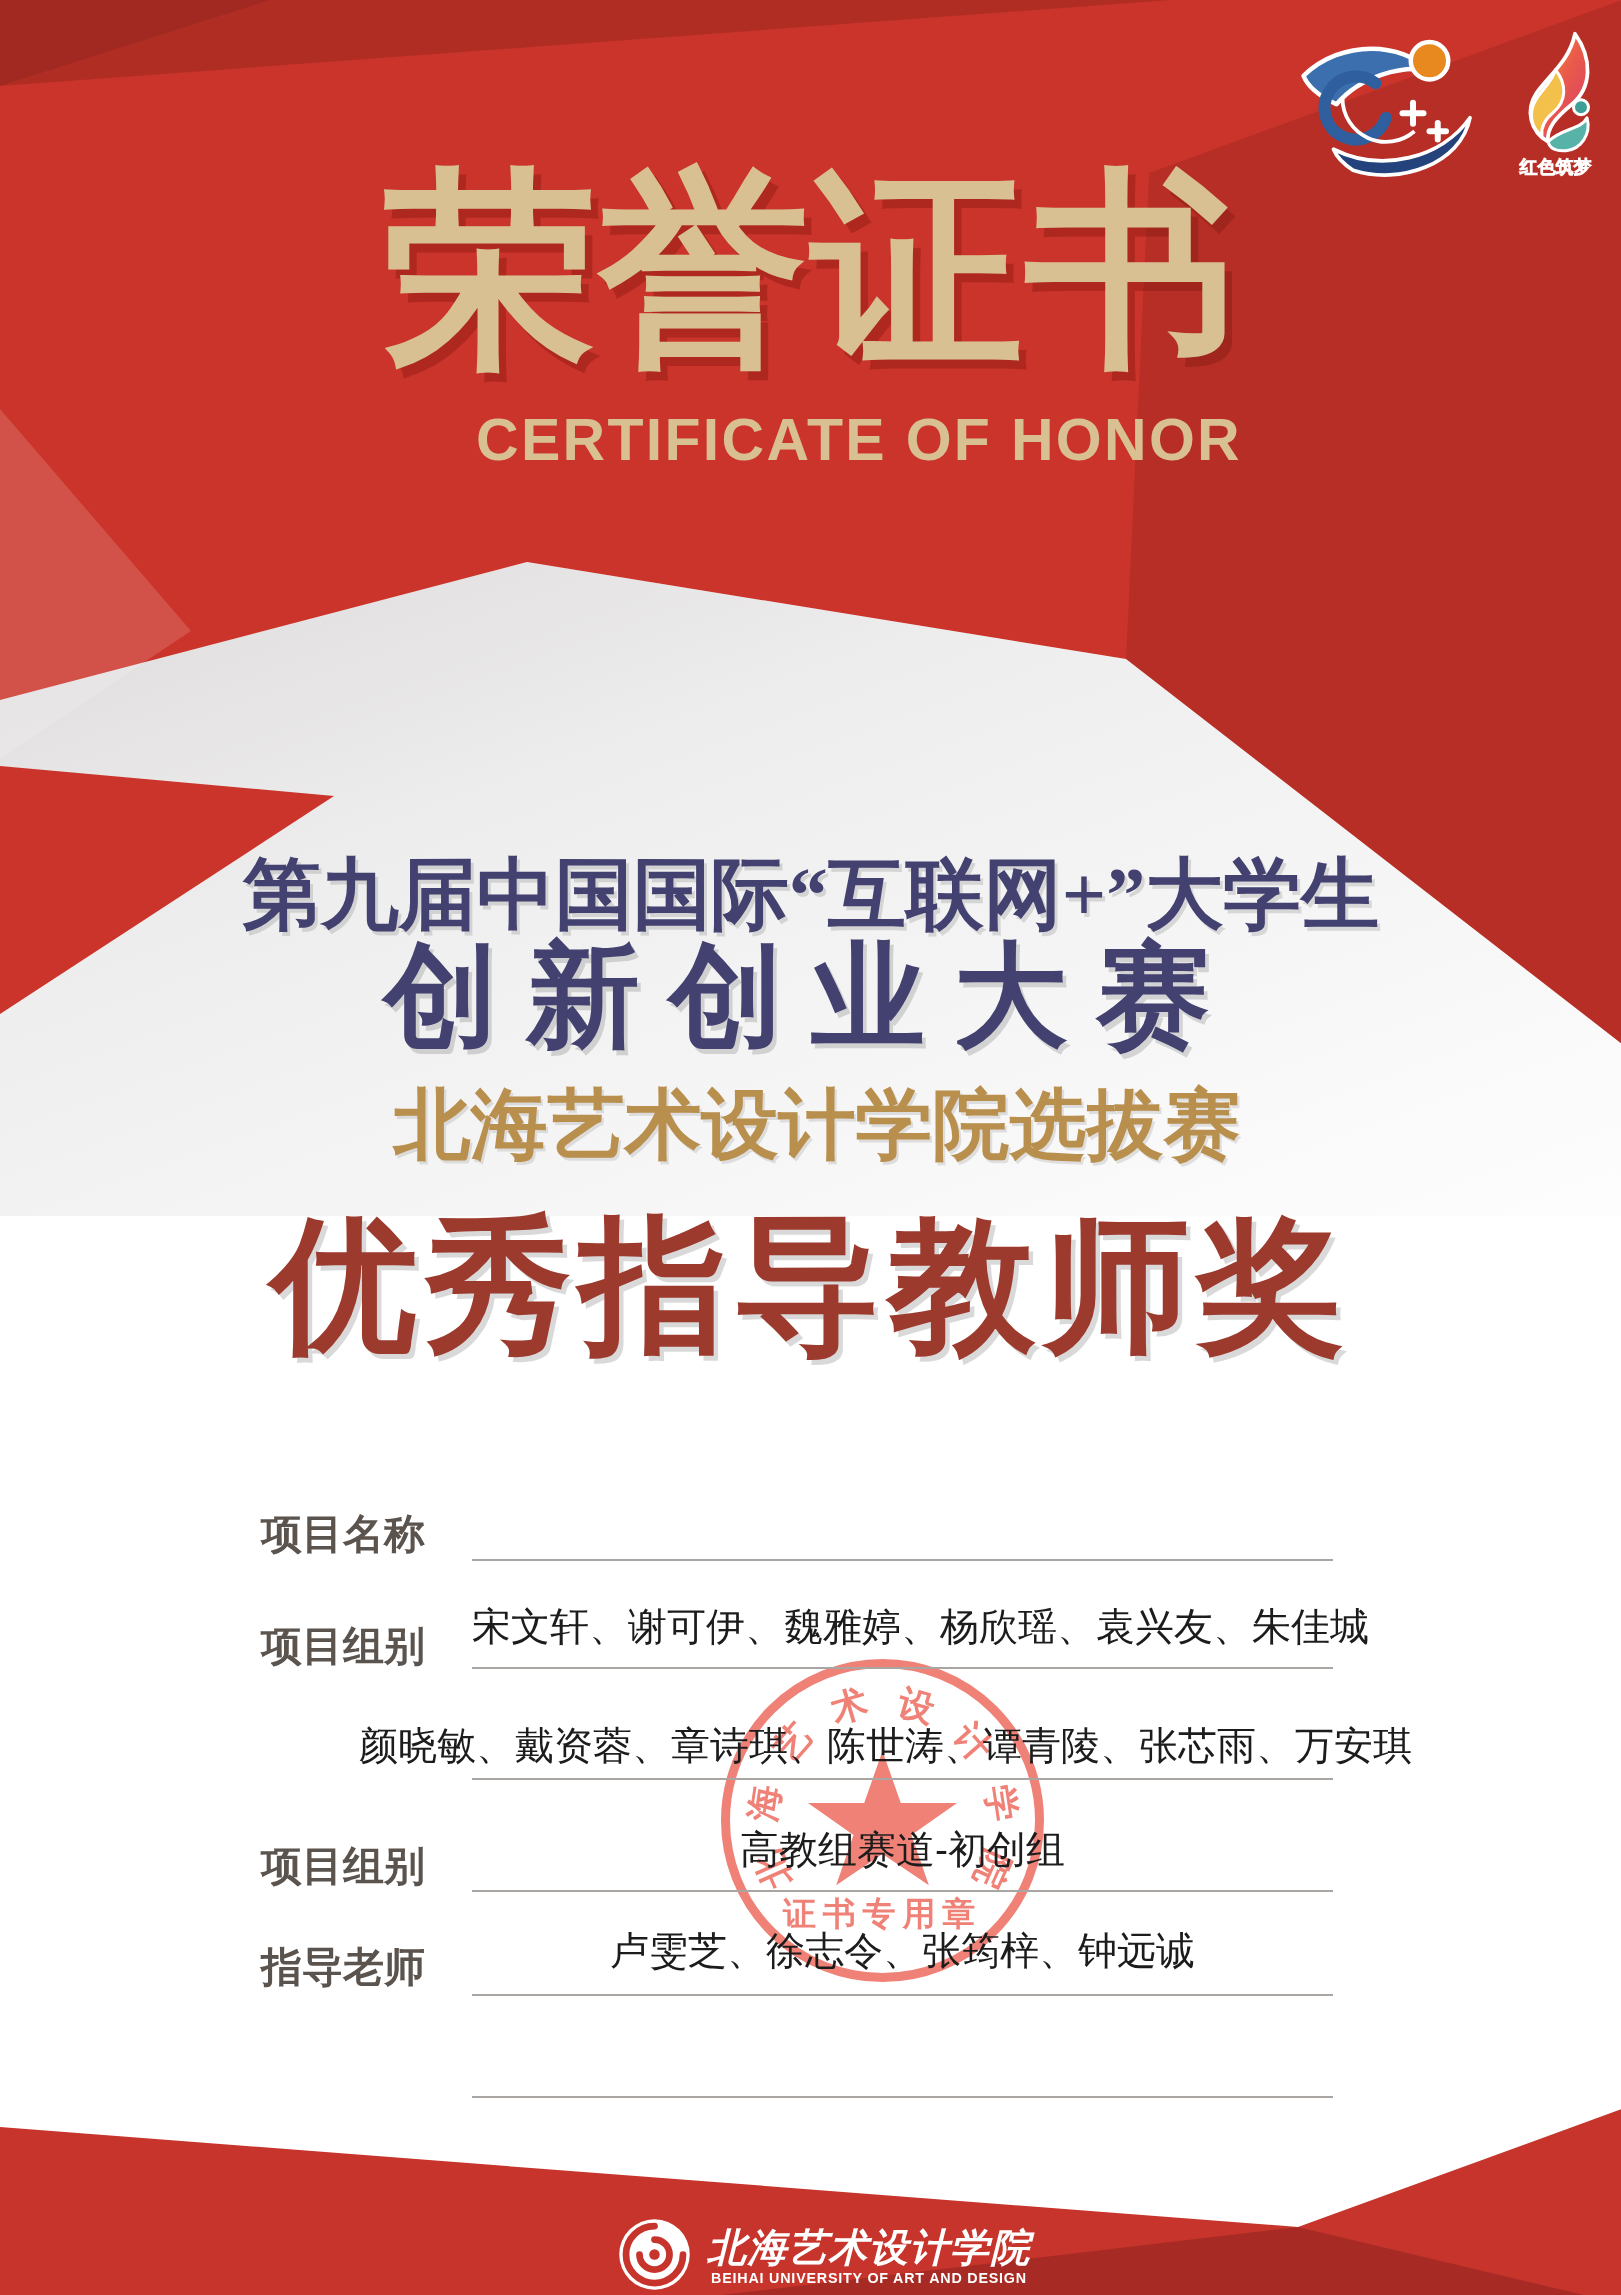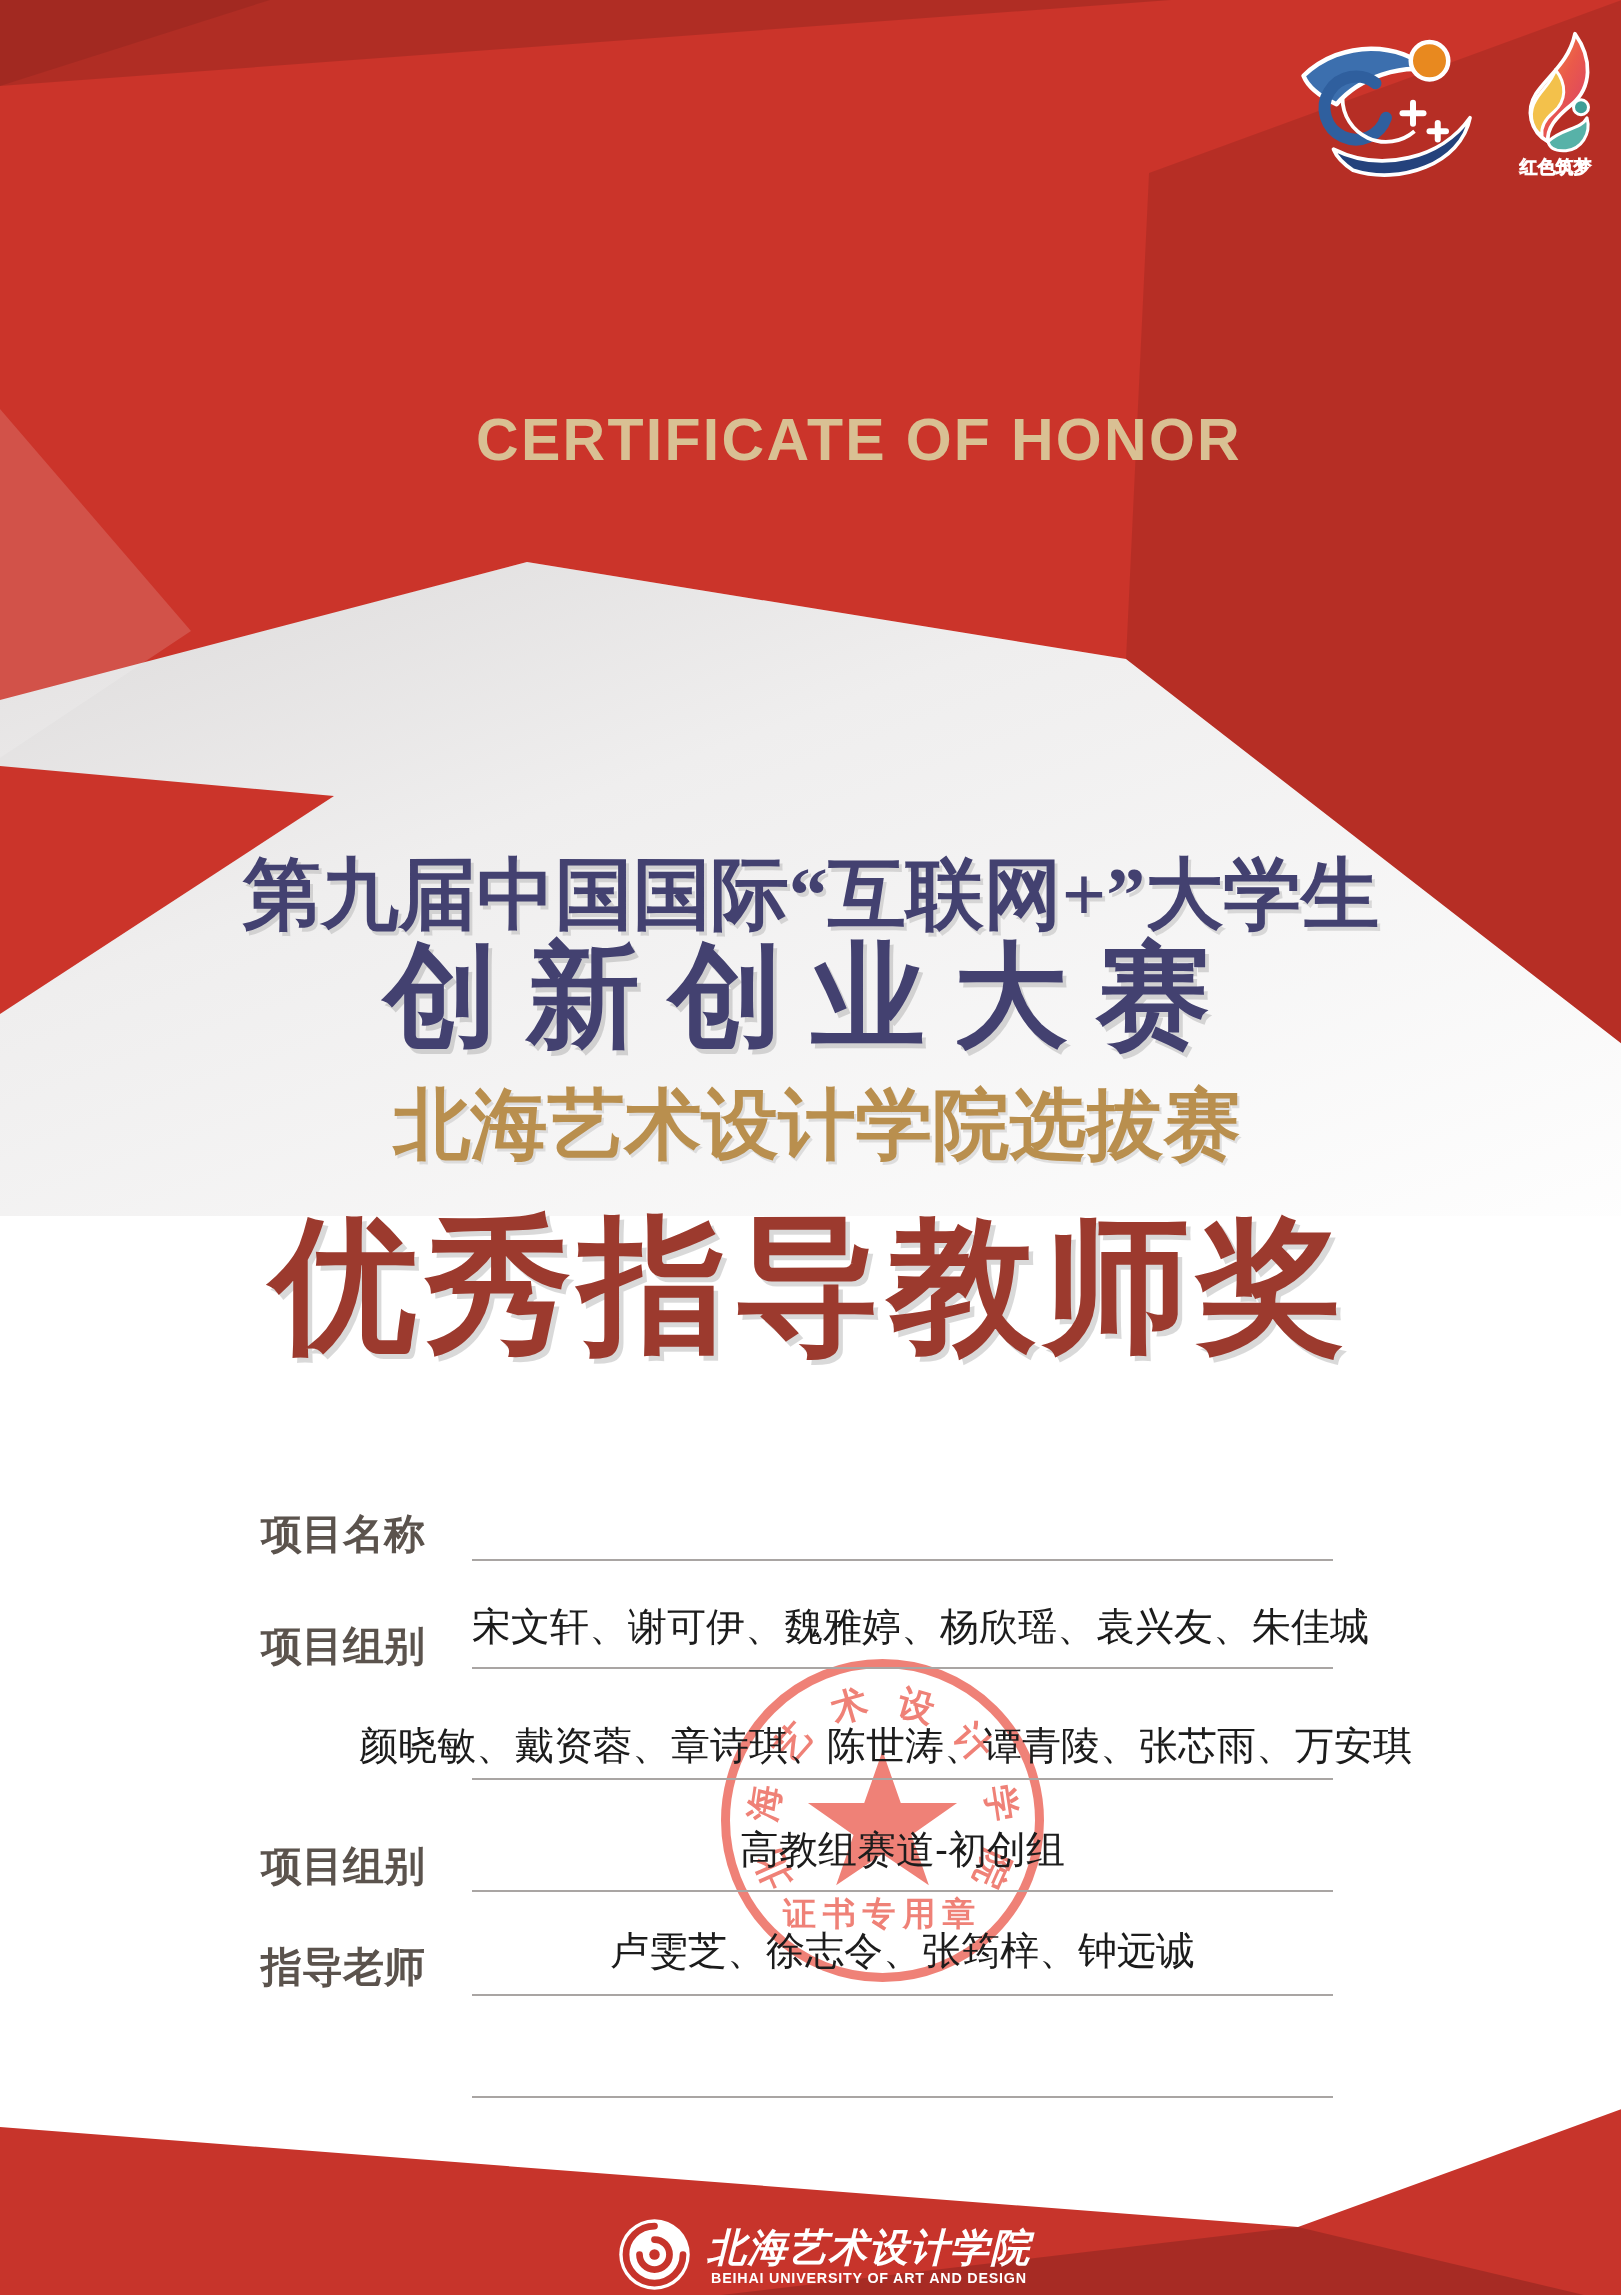--- a/index.html
+++ b/index.html
@@ -132,20 +132,21 @@
         </defs>
         <path d="M96 6 C120 40 118 78 92 100 C70 118 58 132 60 150 C36 136 30 108 44 86 C60 62 88 44 96 6 Z" fill="url(#rdg)" stroke="#ffffff" stroke-width="5" stroke-linejoin="round"></path>
         <path d="M70 54 C86 74 84 96 68 110 C56 120 50 130 52 142 C36 130 34 110 44 94 C52 80 66 70 70 54 Z" fill="#f3c14b" stroke="#ffffff" stroke-width="4" stroke-linejoin="round"></path>
         <path d="M60 150 C78 132 104 134 112 118 C118 140 104 160 84 162 C70 163 62 158 60 150 Z" fill="#57b2a8" stroke="#ffffff" stroke-width="4" stroke-linejoin="round"></path>
         <circle cx="104" cy="104" r="10" fill="#3f9f97" stroke="#ffffff" stroke-width="4"></circle>
         <text x="70" y="192" text-anchor="middle" font-size="24" font-weight="bold" fill="#e03c30" stroke="#ffffff" stroke-width="1">红色筑梦</text>
       </svg>
     </span>
   </div>
 
+  <div class="title-cn">荣誉证书</div>
   <div class="title-en">CERTIFICATE OF HONOR</div>
 
   <div class="heading h-line2">创新创业大赛</div>
   <div class="heading h-line1">第九届中国国际“互联网+”大学生</div>
   <div class="heading h-line3">北海艺术设计学院选拔赛</div>
   <div class="heading h-award">优秀指导教师奖</div>
 
   <div class="seal">
     <div class="seal-ring"></div>
     <div class="seal-arc">

